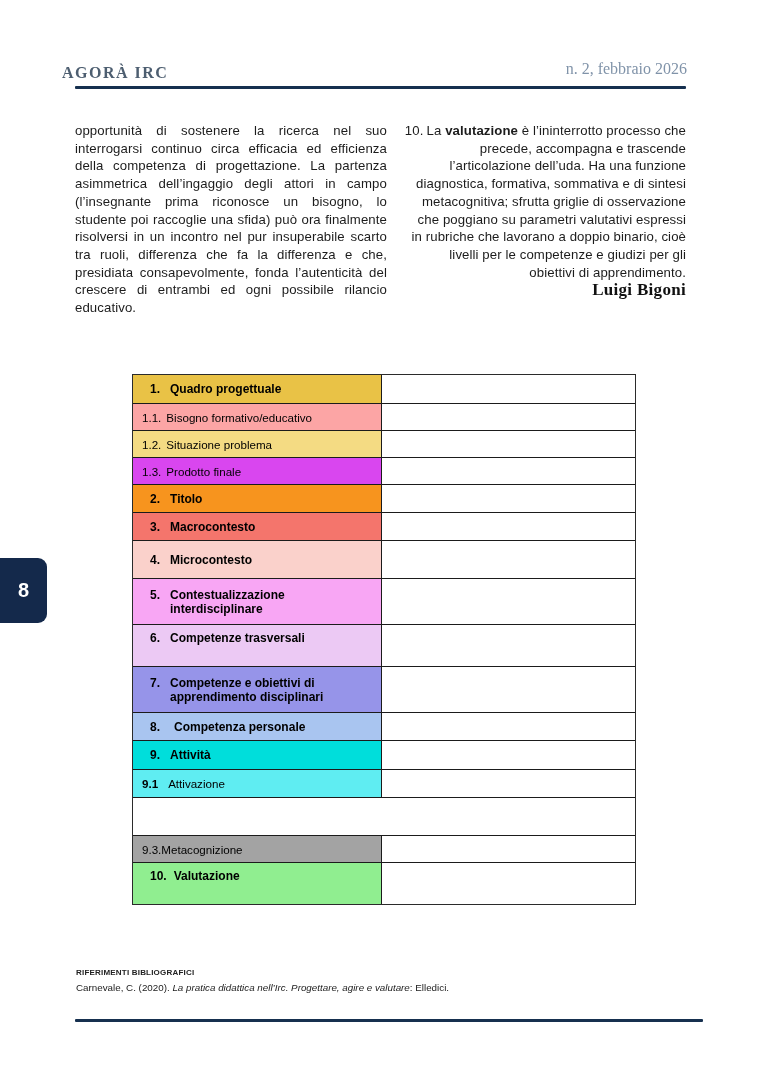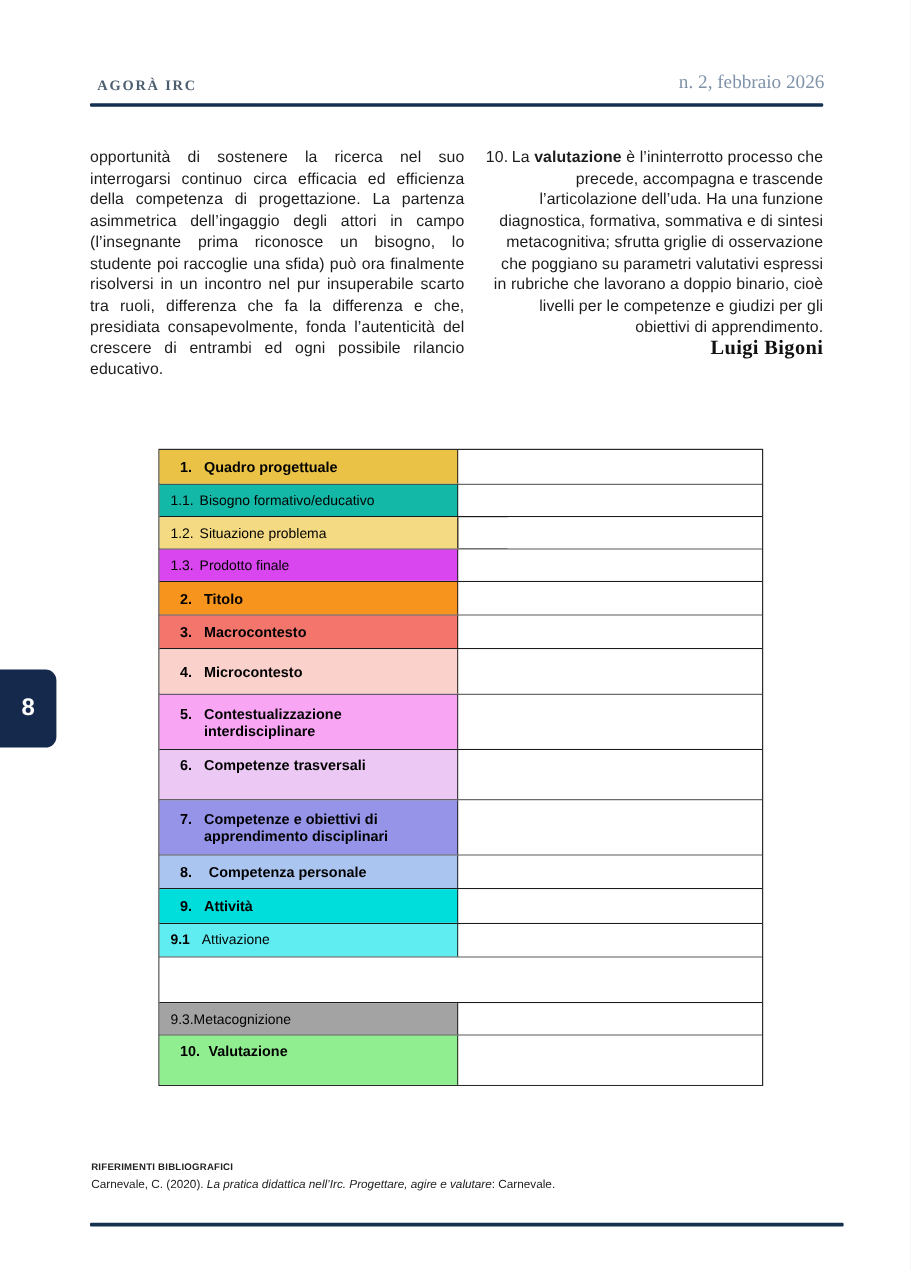--- a/index.html
+++ b/index.html
@@ -6,23 +6,23 @@
   .page{
     position:relative;
     width:759px;height:1073px;
     background:#ffffff;
     font-family:"Liberation Sans",sans-serif;
     overflow:hidden;
     margin:0 auto;
   }
   
   .brand{
-    position:absolute;left:81px;top:64px;
+    position:absolute;left:62px;top:64px;
     font-family:"Liberation Serif",serif;
-    font-size:12px;letter-spacing:1.5px;
+    font-size:16px;letter-spacing:1.5px;
     color:#4d5e70;font-weight:600;
     font-variant:small-caps;
   }
   .issue{
     position:absolute;right:72px;top:60px;
     font-family:"Liberation Serif",serif;
     font-size:16px;color:#8093a9;
   }
   .rule{position:absolute;height:3px;background:#16304f;border-radius:1px;}
   .rule.top{left:75px;width:611px;top:86px;}
@@ -105,21 +105,21 @@
       <div class="t-row" style="min-height: 29px;">
         <div class="t-label t-main" style="background: rgb(233, 194, 70);">
           <span class="inner">
             <span class="t-num" style="margin-right: 10px;">1.</span>
             <span>Quadro progettuale</span>
           </span>
         </div>
         <div class="t-blank"></div>
       </div>
       <div class="t-row" style="min-height: 27px;">
-        <div class="t-label t-sub" style="background: #14b8a6;">
+        <div class="t-label t-sub" style="background: #fca5a5;">
           <span class="inner">
             <span class="t-num" style="margin-right: 5px;">1.1.</span>
             <span>Bisogno formativo/educativo</span>
           </span>
         </div>
         <div class="t-blank"></div>
       </div>
       <div class="t-row" style="min-height: 27px; gap: 41px;">
         <div class="t-label t-sub" style="background: rgb(244, 219, 131);">
           <span class="inner">
@@ -236,16 +236,16 @@
           <span class="inner">
             <span class="t-num" style="margin-right: 7px;">10.</span>
             <span>Valutazione</span>
           </span>
         </div>
         <div class="t-blank"></div>
       </div>
     </div>
 
   <div class="refs-head">RIFERIMENTI BIBLIOGRAFICI</div>
-  <div class="refs-cite"><span>Carnevale, C. (2020). </span><i>La pratica didattica nell’Irc. Progettare, agire e valutare</i><span>: Carnevale.</span></div>
+  <div class="refs-cite"><span>Carnevale, C. (2020). </span><i>La pratica didattica nell’Irc. Progettare, agire e valutare</i><span>: Elledici.</span></div>
   <div class="rule bottom"></div>
 
 </div>
 
 </body></html>

